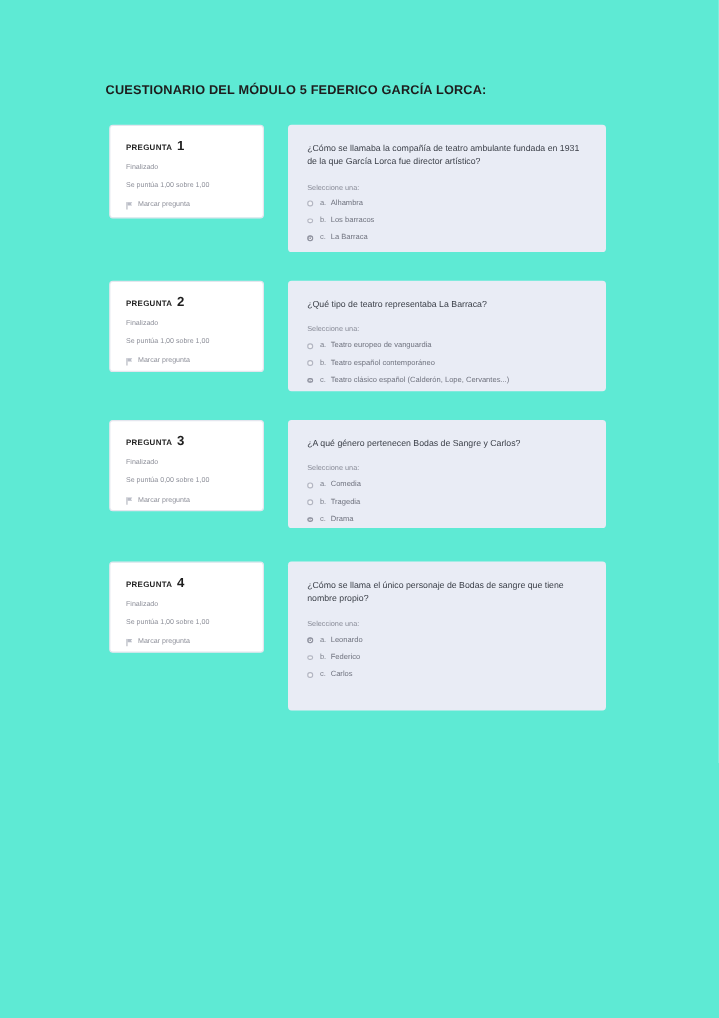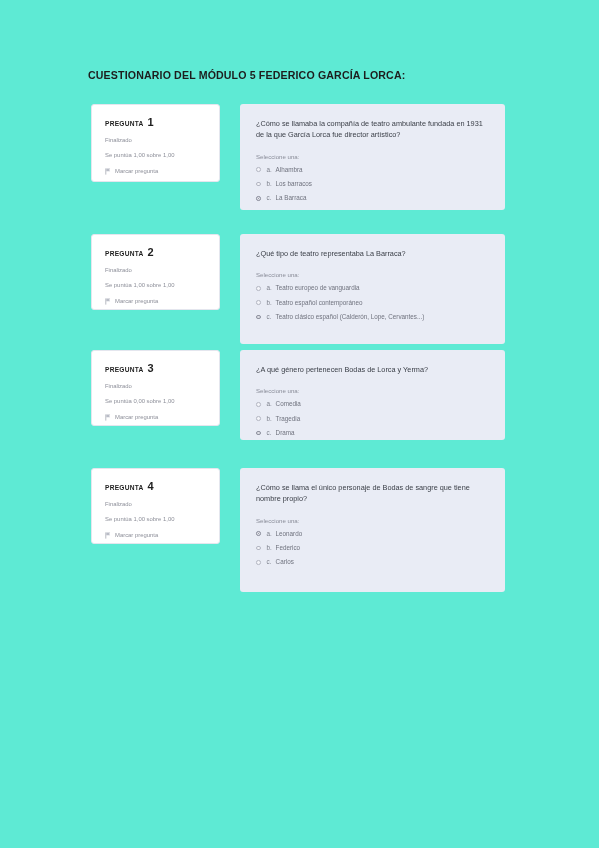--- a/index.html
+++ b/index.html
@@ -217,21 +217,21 @@
           <div class="flag-row">
             <span class="flag-icon">
               <svg width="6" height="7" viewBox="0 0 6 7">
                 <path d="M0.8 0.4 V6.6" stroke="#9a9da8" stroke-width="0.7" fill="none"></path>
                 <path d="M1.3 0.6 H5.2 L4.1 2.0 L5.2 3.3 H1.3 Z" fill="#b9bcc6"></path>
               </svg>
             </span>
             <span>Marcar pregunta</span>
           </div>
         </div>
-        <div class="answer-panel" style="top: 0px; height: 110px;">
+        <div class="answer-panel" style="top: 0px; height: 92px;">
           <div class="qtext">¿Qué tipo de teatro representaba La Barraca?</div>
           <div class="select-label">Seleccione una:</div>
           <ul class="opt-list">
             <li class="opt">
               <span class="radio"></span>
               <span class="opt-letter">a.</span>
               <span class="opt-text">Teatro europeo de vanguardia</span>
             </li>
             <li class="opt">
               <span class="radio"></span>
@@ -255,21 +255,21 @@
             <span class="flag-icon">
               <svg width="6" height="7" viewBox="0 0 6 7">
                 <path d="M0.8 0.4 V6.6" stroke="#9a9da8" stroke-width="0.7" fill="none"></path>
                 <path d="M1.3 0.6 H5.2 L4.1 2.0 L5.2 3.3 H1.3 Z" fill="#b9bcc6"></path>
               </svg>
             </span>
             <span>Marcar pregunta</span>
           </div>
         </div>
         <div class="answer-panel" style="top: 0px; height: 90px;">
-          <div class="qtext">¿A qué género pertenecen Bodas de Lorca y Yerma?</div>
+          <div class="qtext">¿A qué género pertenecen Bodas de Sangre y Carlos?</div>
           <div class="select-label">Seleccione una:</div>
           <ul class="opt-list">
             <li class="opt">
               <span class="radio"></span>
               <span class="opt-letter">a.</span>
               <span class="opt-text">Comedia</span>
             </li>
             <li class="opt">
               <span class="radio"></span>
               <span class="opt-letter">b.</span>

